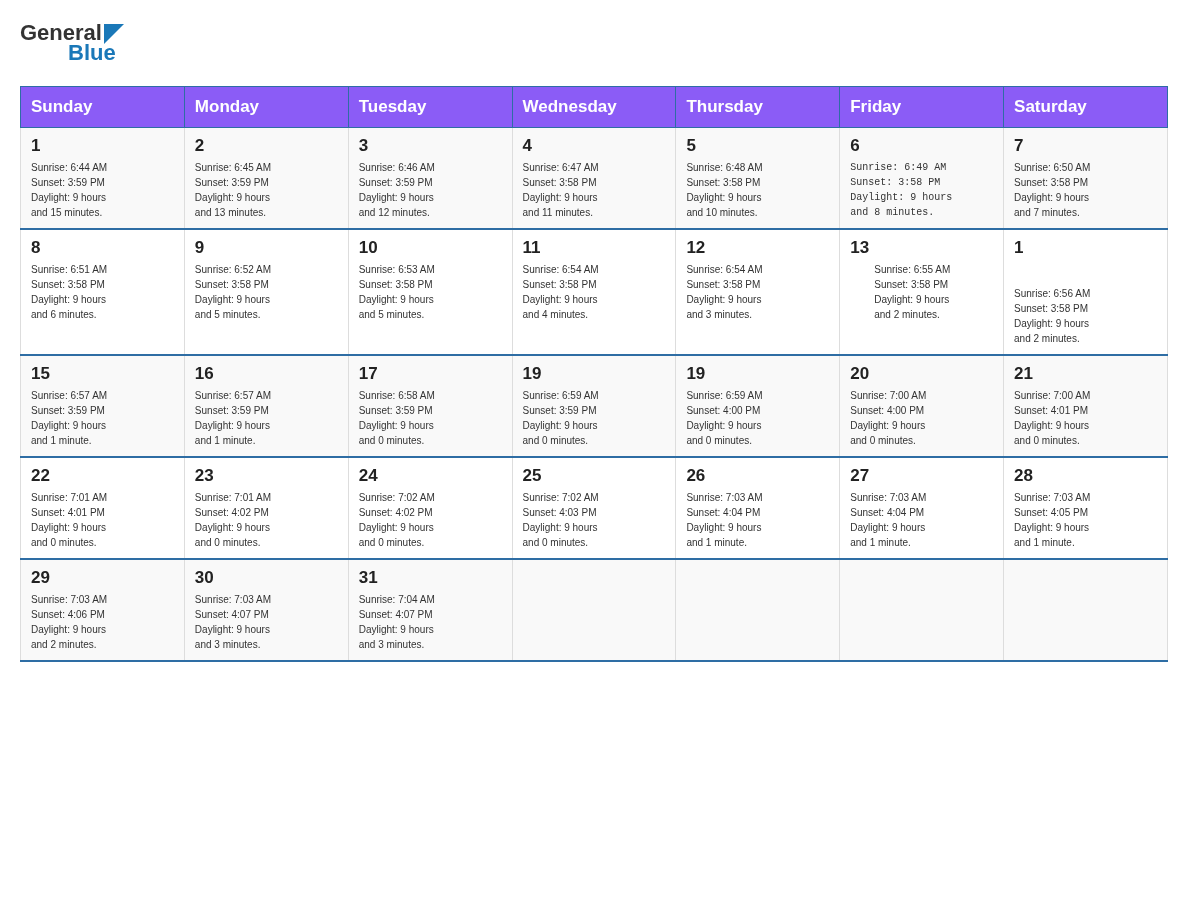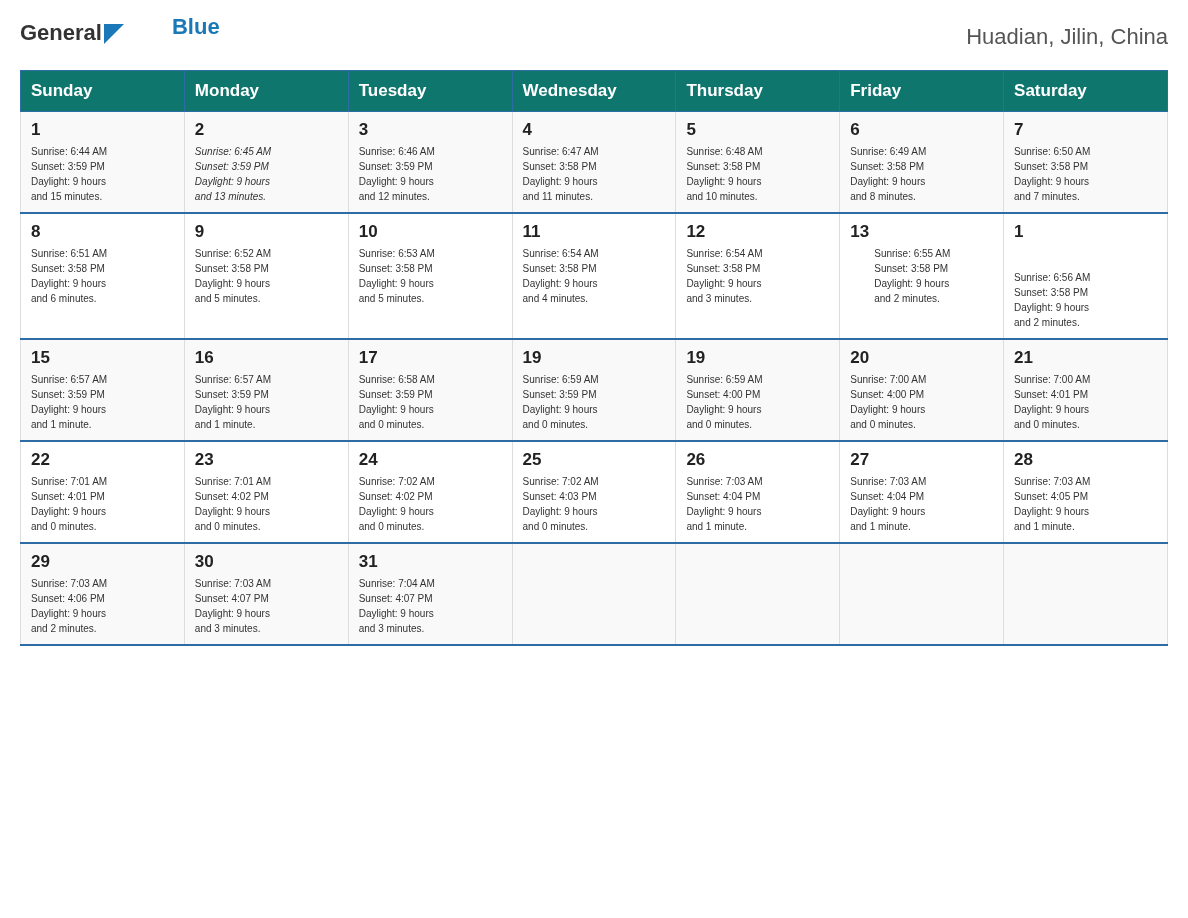--- a/index.html
+++ b/index.html
@@ -44,21 +44,21 @@
     .calendar-subtitle {
       font-size: 22px;
       color: #555;
       margin-top: 4px;
     }
     table {
       width: 100%;
       border-collapse: collapse;
     }
     thead tr {
-      background: #0f766e;
+      background: #8b5cf6;
     }
     thead th {
       color: #fff;
       font-size: 17px;
       font-weight: bold;
       padding: 10px 10px;
       text-align: left;
       border: 1px solid #2e6da4;
     }
     tbody tr {
@@ -97,33 +97,32 @@
     }
     tbody tr:nth-child(even) td {
       background: #fff;
     }
   </style>
 </head>
 <body>
 
 <div class="header">
   <div class="logo">
-    <div style="display:flex; flex-direction:row; align-items:flex-start;">
+    <div style="display:flex; flex-direction:column; align-items:flex-start;">
       <div style="display:flex; align-items:center;">
         <span class="logo-text-general">General</span>
 
         <svg width="20" height="20" viewBox="0 0 20 20" style="margin-left:2px; margin-top:2px;">
           <polygon points="0,0 20,0 0,20" fill="#1a78b8"></polygon>
         </svg>
       </div>
       <span class="logo-text-blue" style="margin-top:-6px;">Blue</span>
     </div>
   </div>
   <div class="title-block">
-    <div class="calendar-subtitle">Huadian, Jilin, China</div>
   </div>
 </div>
 
 <table>
   <thead>
     <tr>
     <th>Sunday</th>
         <th>Monday</th>
         <th>Tuesday</th>
         <th>Wednesday</th>
@@ -136,21 +135,21 @@
   <tr>
         <td>
           <span class="day-number">1</span>
           <div class="day-info" style="white-space: pre-line;">Sunrise: 6:44 AM
 Sunset: 3:59 PM
 Daylight: 9 hours
 and 15 minutes.</div>
         </td>
         <td>
           <span class="day-number">2</span>
-          <div class="day-info" style="white-space: pre-line; font-style: italic;">Sunrise: 6:45 AM
+          <div class="day-info" style="white-space: pre-line;">Sunrise: 6:45 AM
 Sunset: 3:59 PM
 Daylight: 9 hours
 and 13 minutes.</div>
         </td>
         <td>
           <span class="day-number">3</span>
           <div class="day-info" style="white-space: pre-line;">Sunrise: 6:46 AM
 Sunset: 3:59 PM
 Daylight: 9 hours
 and 12 minutes.</div>
@@ -164,21 +163,21 @@
         </td>
         <td>
           <span class="day-number">5</span>
           <div class="day-info" style="white-space: pre-line;">Sunrise: 6:48 AM
 Sunset: 3:58 PM
 Daylight: 9 hours
 and 10 minutes.</div>
         </td>
         <td>
           <span class="day-number">6</span>
-          <div class="day-info" style="white-space: pre-line;">Sunrise: 6:49 AM
+          <div class="day-info" style="white-space: pre-line; font-family: Liberation Mono, monospace;">Sunrise: 6:49 AM
 Sunset: 3:58 PM
 Daylight: 9 hours
 and 8 minutes.</div>
         </td>
         <td>
           <span class="day-number">7</span>
           <div class="day-info" style="white-space: pre-line;">Sunrise: 6:50 AM
 Sunset: 3:58 PM
 Daylight: 9 hours
 and 7 minutes.</div>

